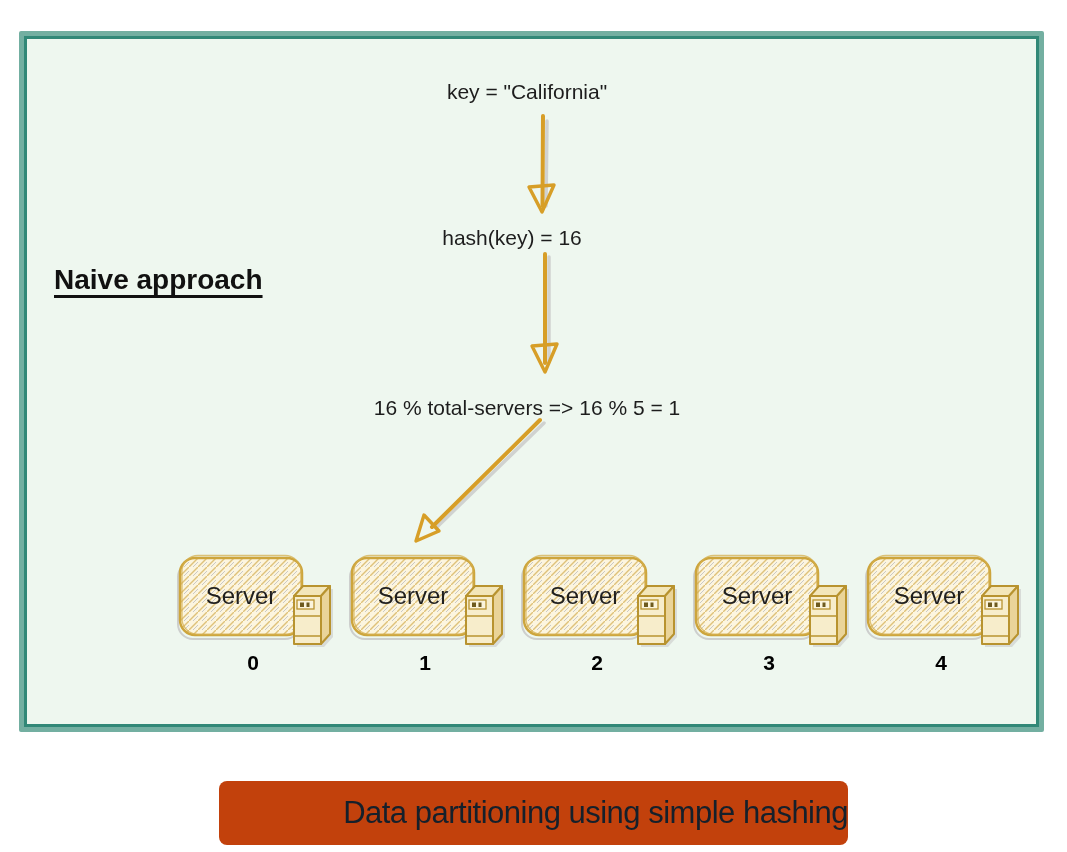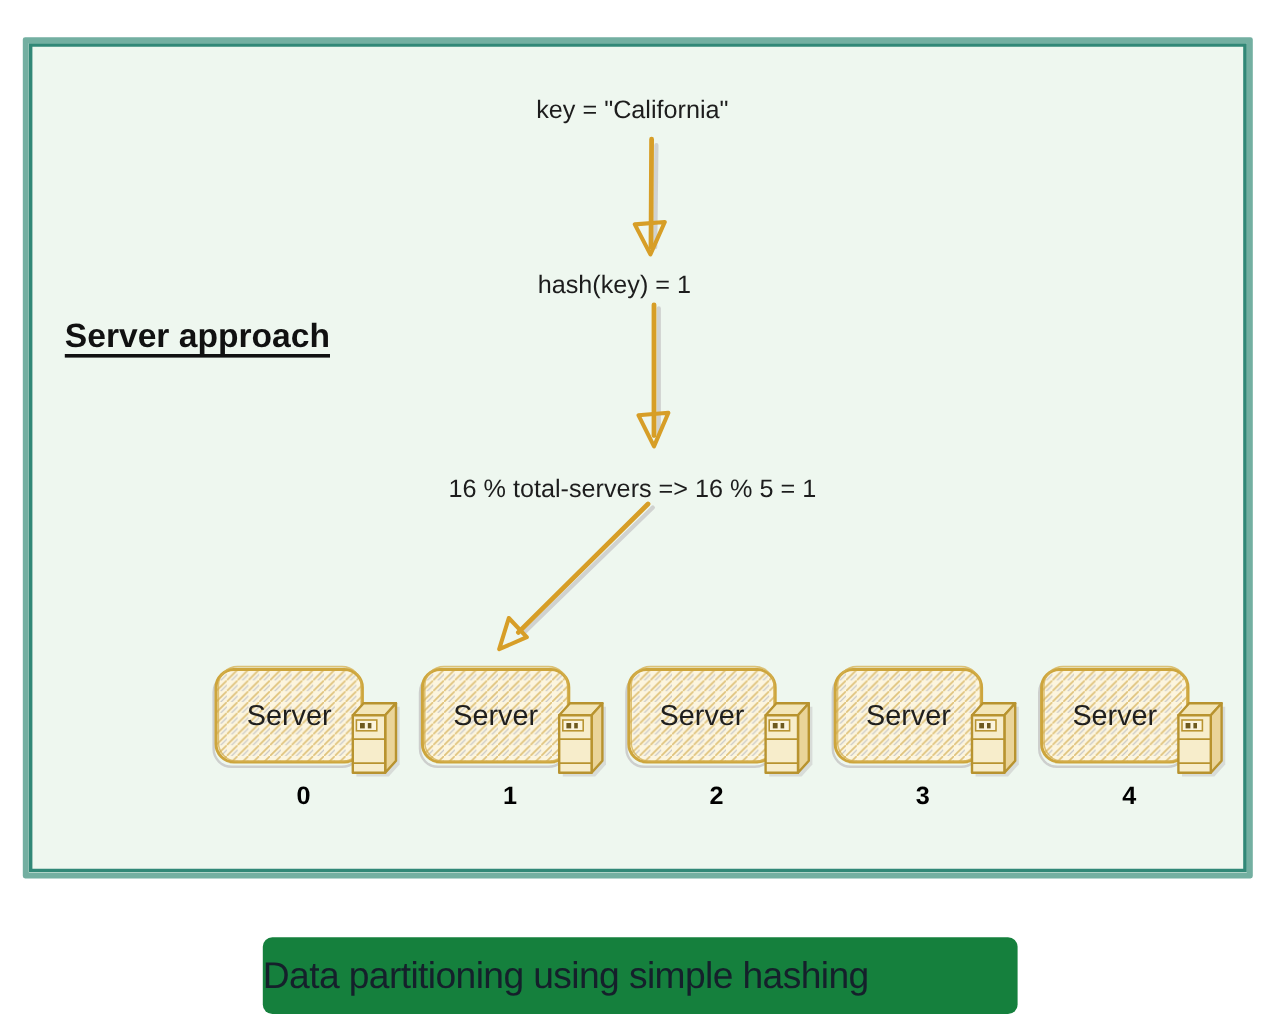--- a/index.html
+++ b/index.html
@@ -37,36 +37,36 @@
   .server-index{font-size:21px;font-weight:bold;fill:#000000;text-anchor:middle;}
   .tw-shadow{fill:#C2C2C2;opacity:.5;}
   .tw-top{fill:#F3E6B9;stroke:#B8932F;stroke-width:2;stroke-linejoin:round;}
   .tw-side{fill:#EAD499;stroke:#B8932F;stroke-width:2;stroke-linejoin:round;}
   .tw-front{fill:#F7EDCB;stroke:#B8932F;stroke-width:2;stroke-linejoin:round;}
   .tw-band{fill:#FBF4DC;stroke:#B8932F;stroke-width:1.3;}
   .tw-dot{fill:#6E5A1E;}
   .tw-line{stroke:#B8932F;stroke-width:1.5;}
   .caption-bar{
     position:absolute;left:219px;top:781px;width:629px;height:64px;
-    background:#15803d;border-radius:8px;
-    display:flex;align-items:center;justify-content:flex-start;
+    background:#c2410c;border-radius:8px;
+    display:flex;align-items:center;justify-content:flex-end;
   }
   .caption-text{
     font-size:31px;color:#15202B;letter-spacing:-0.5px;white-space:nowrap;
   }
 </style>
 </head>
 <body>
 
 <div class="panel"></div>
 
-<div class="naive-title">Server approach</div>
+<div class="naive-title">Naive approach</div>
 
 <div class="flow-step step-key">key = "California"</div>
-<div class="flow-step step-hash">hash(key) = 1</div>
+<div class="flow-step step-hash">hash(key) = 16</div>
 <div class="flow-step step-mod">16 % total-servers =&gt; 16 % 5 = 1</div>
 
 <svg class="diagram-layer" width="1067" height="852" viewBox="0 0 1067 852">
   <defs>
     <pattern id="hatch" patternUnits="userSpaceOnUse" width="9" height="9">
       <rect width="9" height="9" fill="#FCF5DF"></rect>
       <line x1="-0.5" y1="9.5" x2="9.5" y2="-0.5" stroke="#DFC27A" stroke-width="1.4"></line>
       <line x1="2" y1="11" x2="11" y2="2" stroke="#C8C8C8" stroke-width="1"></line>
       <line x1="-7" y1="2" x2="2" y2="-7" stroke="#C8C8C8" stroke-width="1"></line>
     </pattern>

